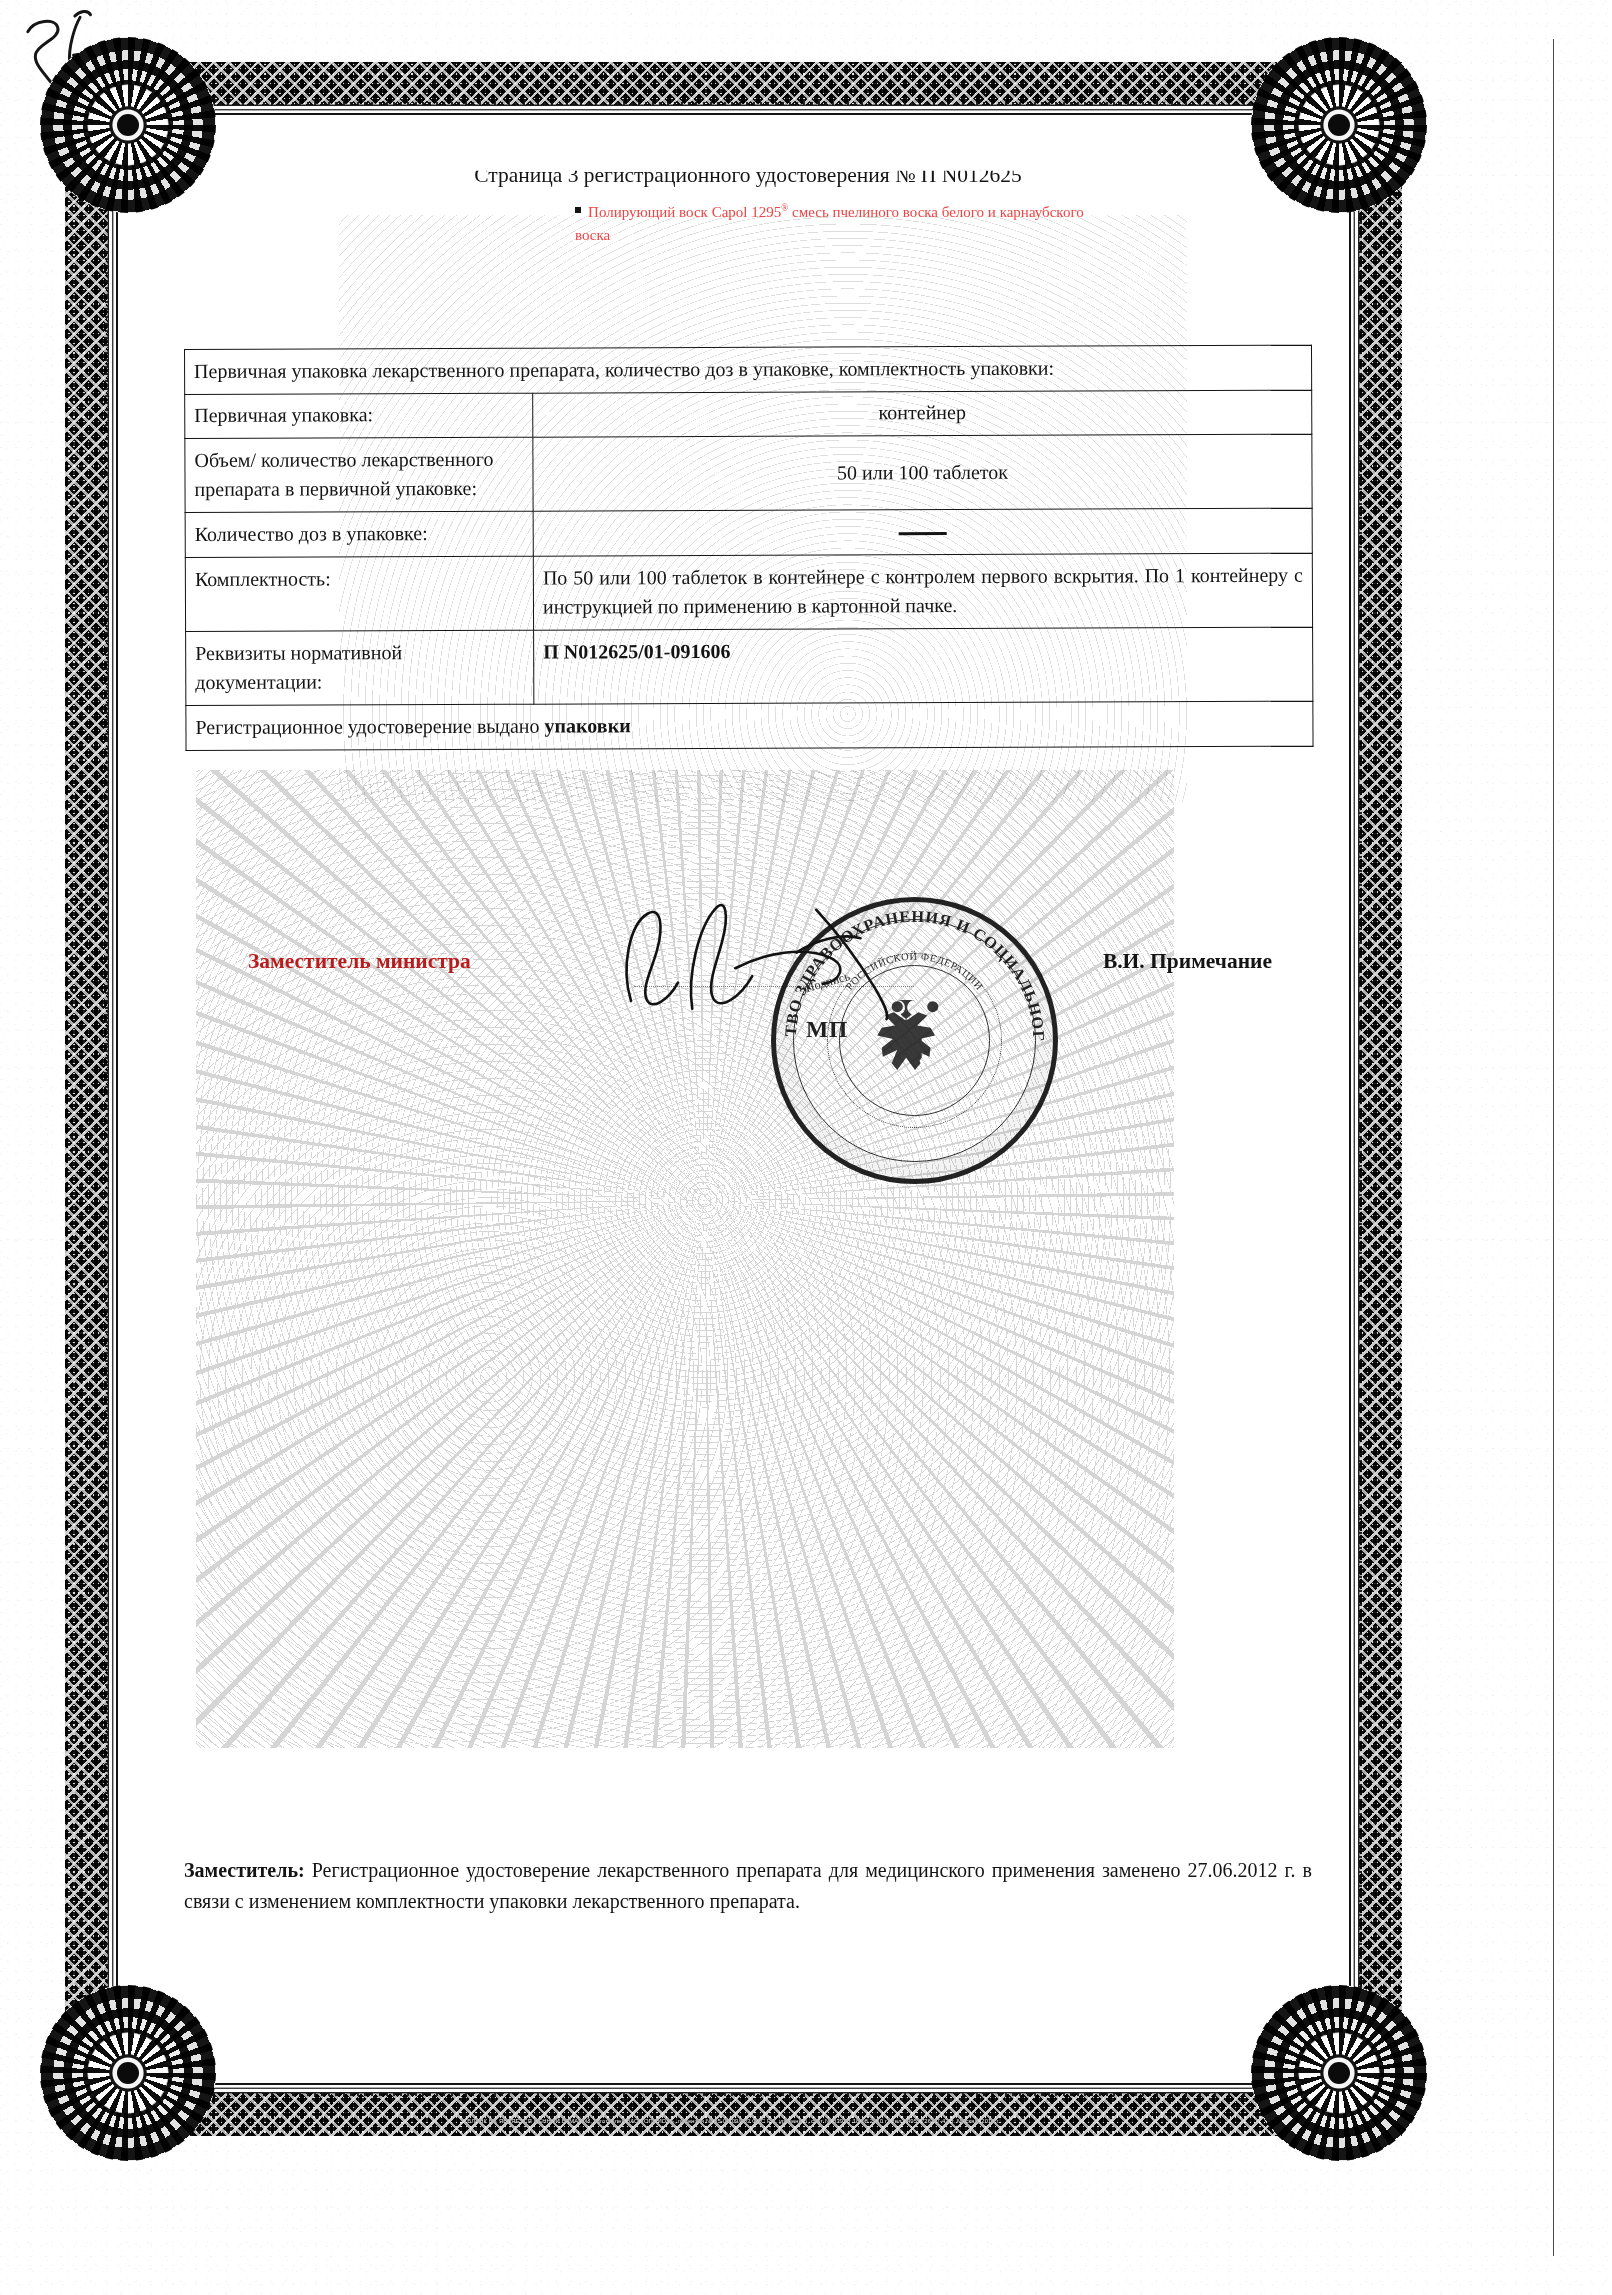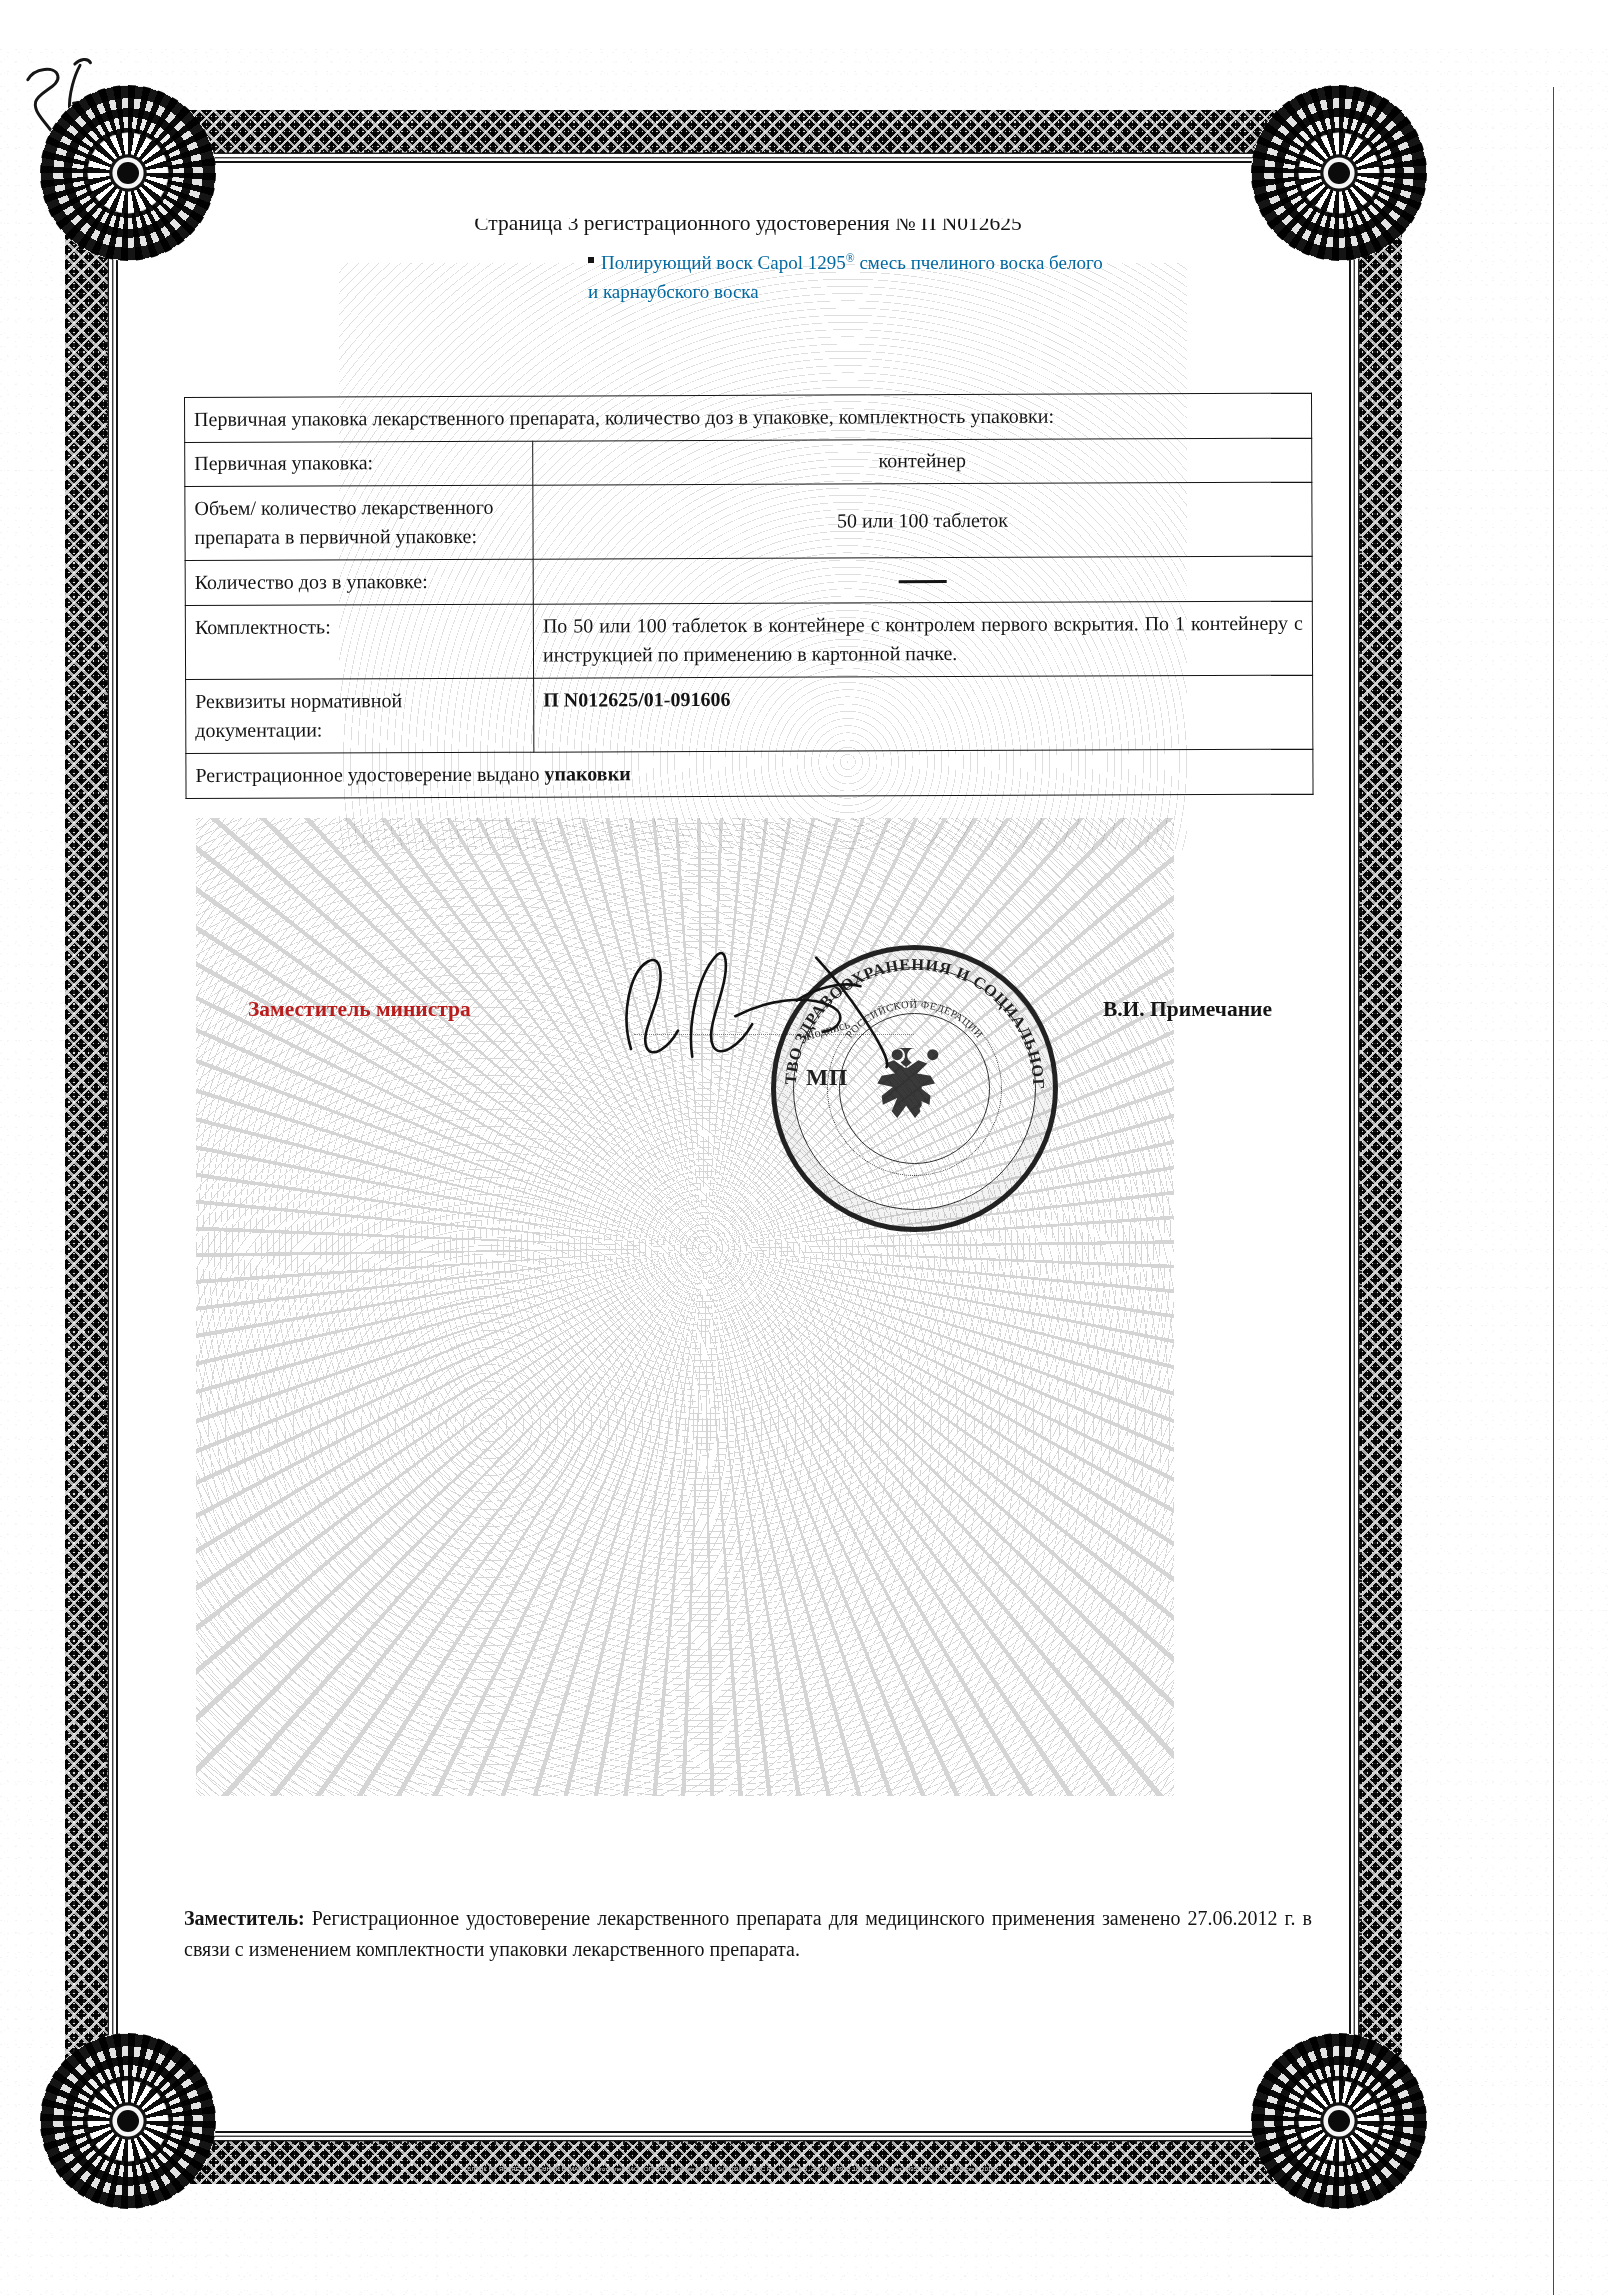--- a/index.html
+++ b/index.html
@@ -3,21 +3,21 @@
 <meta charset="utf-8">
 <style>
   html,body{margin:0;padding:0;background:#ffffff;}
   body{
     width:1612px;height:2295px;position:relative;overflow:hidden;
     font-family:"Liberation Serif", serif;
     -webkit-font-smoothing:none;
   }
 
   
-  #page{position:absolute;inset:0;background:#ffffff;margin-top:48px;}
+  #page{position:absolute;inset:0;background:#ffffff;}
 
   
   #speckle{
     position:absolute;inset:0;pointer-events:none;opacity:.30;
     background-image:
       radial-gradient(circle at 7% 12%, rgba(0,0,0,.22) 0.4px, transparent 0.8px),
       radial-gradient(circle at 38% 47%, rgba(0,0,0,.18) 0.4px, transparent 0.8px),
       radial-gradient(circle at 73% 23%, rgba(0,0,0,.20) 0.4px, transparent 0.8px),
       radial-gradient(circle at 19% 81%, rgba(0,0,0,.17) 0.4px, transparent 0.8px),
       radial-gradient(circle at 88% 66%, rgba(0,0,0,.19) 0.4px, transparent 0.8px);
@@ -111,22 +111,22 @@
   
   #content{position:absolute;left:184px;top:163px;width:1128px;height:1878px;}
 
   .hdr-line{
     position:absolute;left:0;top:0;width:1128px;text-align:center;
     font-size:21.5px;color:#151515;white-space:nowrap;
     clip-path:inset(7.8px 0 0 0);
   }
 
   .bullet-block{
-    position:absolute;left:404px;top:38px;width:515px;
-    font-size:19px;line-height:1.52;color:#0369a1;
+    position:absolute;left:391px;top:38px;width:515px;
+    font-size:15px;line-height:1.52;color:#ef4444;
   }
   .bullet-block .sq{display:inline-block;width:5.9px;height:5.9px;background:#141414;vertical-align:.30em;margin-right:7.2px;}
   sup{font-size:.62em;vertical-align:super;}
 
   
   table#tbl{
     position:absolute;left:0;top:186px;width:1128px;border-collapse:collapse;
     transform:rotate(-0.22deg);transform-origin:left top;
   }
   #tbl td{

